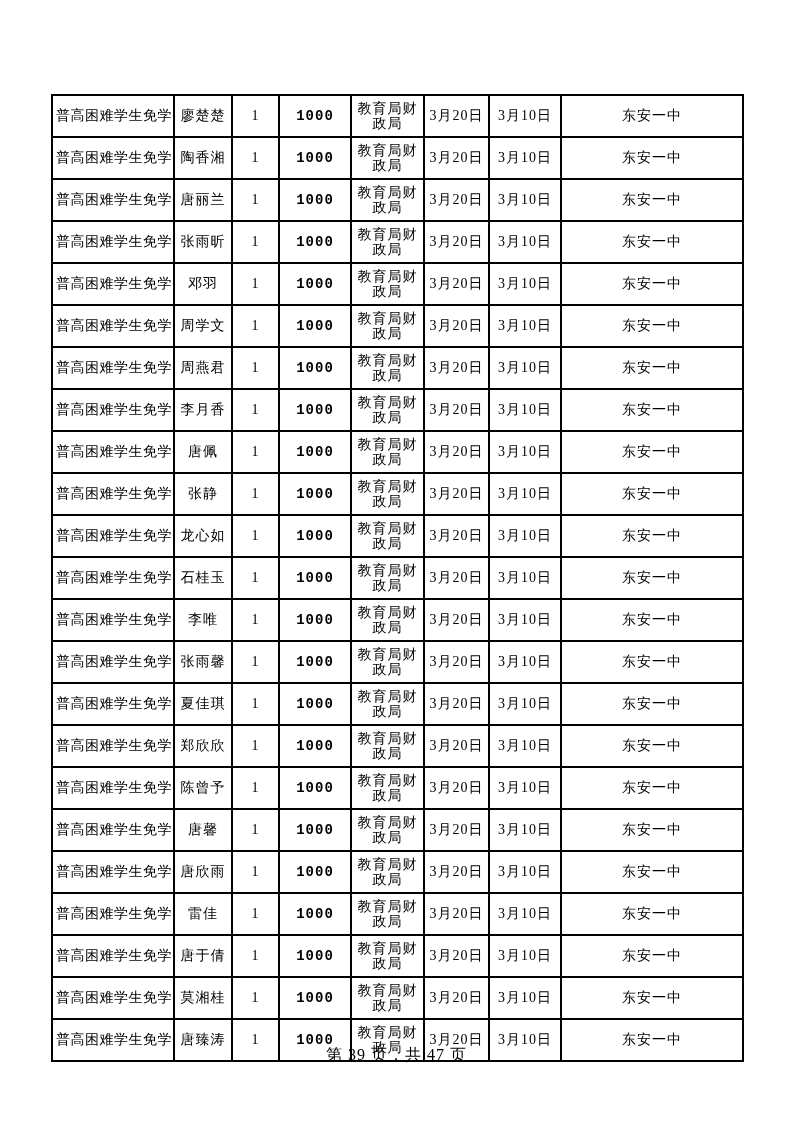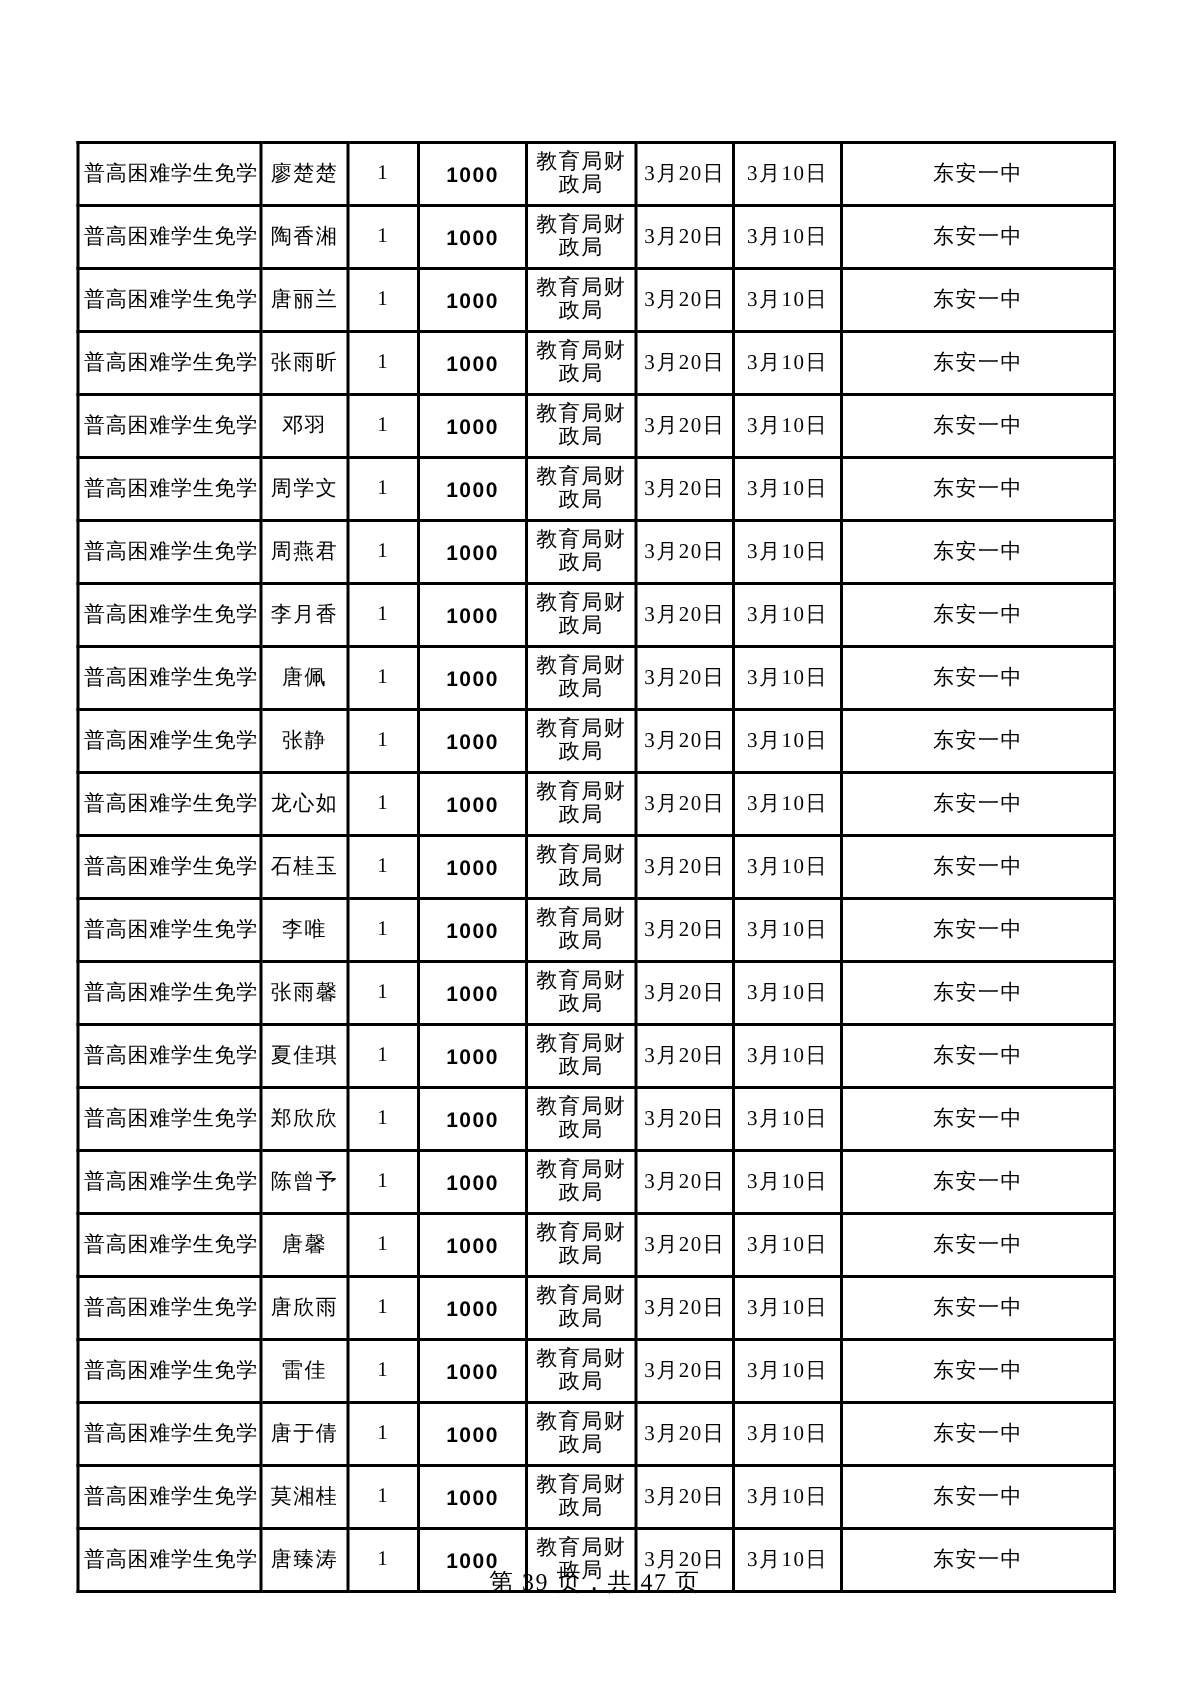--- a/index.html
+++ b/index.html
@@ -44,21 +44,21 @@
     white-space: nowrap;
     overflow: hidden;
     padding-left: 3px;
     letter-spacing: 0.5px;
   }
   td.c-count {
     letter-spacing: 0;
     font-size: 14px;
   }
   td.c-amount {
-    font-family: Liberation Sans, sans-serif;
+    font-family: Liberation Mono, monospace;
     font-weight: bold;
     font-size: 15px;
     letter-spacing: 0;
   }
   td.c-dept {
     line-height: 15px;
     word-break: break-all;
     padding: 0 3px;
   }
   .footer {

